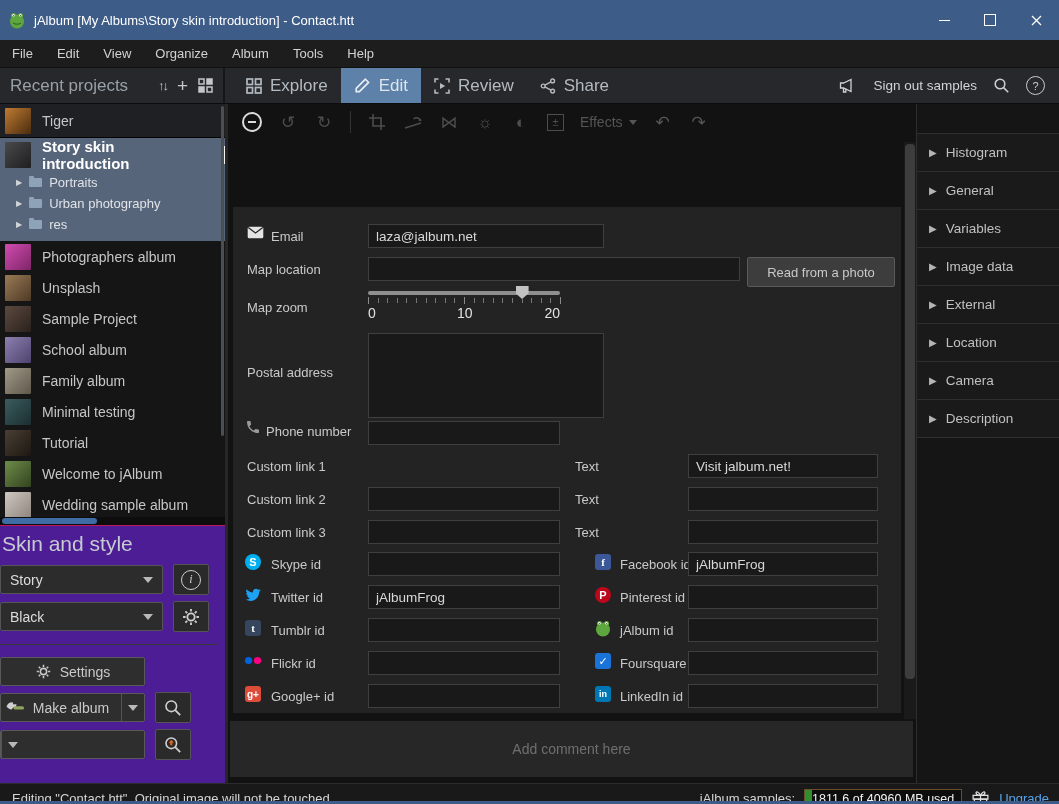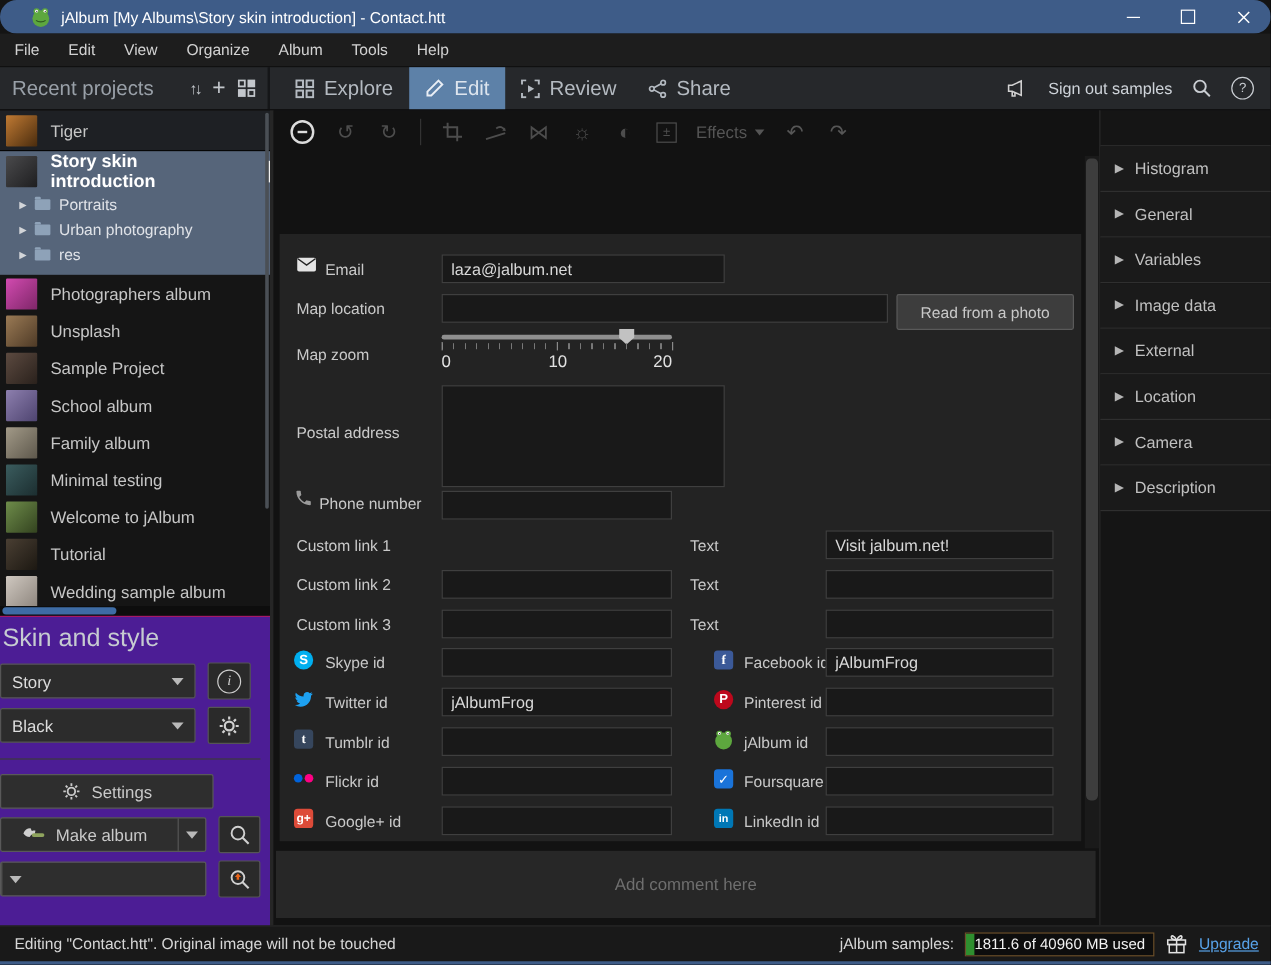--- a/index.html
+++ b/index.html
@@ -1,20 +1,20 @@
 <!DOCTYPE html>
 <html><head>
 <meta charset="utf-8">
 <style>
   html,body{margin:0;padding:0;background:#000;}
   body{font-family:"Liberation Sans","DejaVu Sans",sans-serif;-webkit-font-smoothing:antialiased;}
   .window{position:relative;width:1059px;height:804px;box-sizing:border-box;background:#141414;
           border-bottom:3px solid #3e5c88;overflow:hidden;}
   
-  .titlebar{height:28px;background:#3e5c88;display:flex;align-items:center;padding-left:25px;color:#fff;font-size:13px;border-radius:15px;}
+  .titlebar{height:40px;background:#3e5c88;display:flex;align-items:center;padding-left:8px;color:#fff;font-size:13px;}
   .titlebar .title{margin-left:8px;}
   .win-controls{margin-left:auto;display:flex;height:100%;}
   .win-btn{width:46px;height:100%;display:flex;align-items:center;justify-content:center;color:#fff;}
   .min-glyph{width:11px;height:1px;background:#fff;}
   .max-glyph{width:10px;height:10px;border:1px solid #fff;}
   
   .menubar{height:27px;background:#1d1d1d;display:flex;align-items:center;border-bottom:1px solid #101010;}
   .menu-item{padding:0 12px;color:#d2d2d2;font-size:13px;line-height:26px;}
   
   .headerbar{height:35px;background:#26282b;display:flex;align-items:stretch;border-bottom:1px solid #0c0c0c;}
@@ -66,21 +66,21 @@
   .skin h2{margin:0 0 8px 2px;font-weight:normal;font-size:21px;color:#c6cbd1;}
   .skin-row{display:flex;align-items:center;margin-bottom:6px;}
   .dropdown{width:163px;height:29px;box-sizing:border-box;background:#2c2c2c;border:1px solid #555;border-radius:2px;
             display:flex;align-items:center;padding:0 9px;color:#dcdcdc;font-size:14px;}
   .dd-arrow{margin-left:auto;width:0;height:0;border-left:5px solid transparent;border-right:5px solid transparent;border-top:6px solid #b9b9b9;}
   .sq-btn{width:36px;height:31px;margin-left:10px;box-sizing:border-box;background:#2a2a2a;border:1px solid #555;border-radius:2px;
           display:flex;align-items:center;justify-content:center;color:#d6d6d6;}
   .info-circle{width:18px;height:18px;border:1.5px solid #d0d0d0;border-radius:50%;display:flex;align-items:center;justify-content:center;
                font-size:12px;font-style:italic;font-family:"Liberation Serif",serif;color:#d0d0d0;}
   .skin-div{border-top:1px solid #3a3a3a;margin:12px 0;}
-  .wide-btn{width:178px;height:29px;box-sizing:border-box;background:#2e2e2e;border:1px solid #595959;border-radius:2px;
+  .wide-btn{width:145px;height:29px;box-sizing:border-box;background:#2e2e2e;border:1px solid #595959;border-radius:2px;
             display:flex;align-items:center;justify-content:center;gap:8px;color:#c9c9c9;font-size:14px;}
   .split-btn{justify-content:flex-start;padding:0;}
   .split-main{flex:1;display:flex;align-items:center;justify-content:center;gap:8px;height:100%;}
   .split-dd{width:22px;height:100%;border-left:1px solid #555;display:flex;align-items:center;justify-content:center;}
   .split-dd .dd-arrow{margin:0;}
   
   .toolbar{height:36px;display:flex;align-items:center;gap:16px;padding-left:14px;color:#4d4d4d;}
   .tool{display:flex;align-items:center;justify-content:center;width:20px;}
   .glyph16{font-size:17px;line-height:1;}
   .circle-minus{width:16px;height:16px;border:2px solid #dcdcdc;border-radius:50%;display:flex;align-items:center;justify-content:center;}
@@ -306,26 +306,26 @@
           </div>
         <div class="proj-row">
             <span class="proj-thumb t6"></span>
             <span>Family album</span>
           </div>
         <div class="proj-row">
             <span class="proj-thumb t7"></span>
             <span>Minimal testing</span>
           </div>
         <div class="proj-row">
+            <span class="proj-thumb t8"></span>
+            <span>Tutorial</span>
+          </div>
+        <div class="proj-row">
             <span class="proj-thumb t9"></span>
             <span>Welcome to jAlbum</span>
-          </div>
-        <div class="proj-row">
-            <span class="proj-thumb t8"></span>
-            <span>Tutorial</span>
           </div>
         <div class="proj-row">
             <span class="proj-thumb t10"></span>
             <span>Wedding sample album</span>
           </div>
         <span class="vscroll-list"></span>
         <div class="hscroll-list">
             <span class="hscroll-thumb"></span>
           </div>
       </div>

